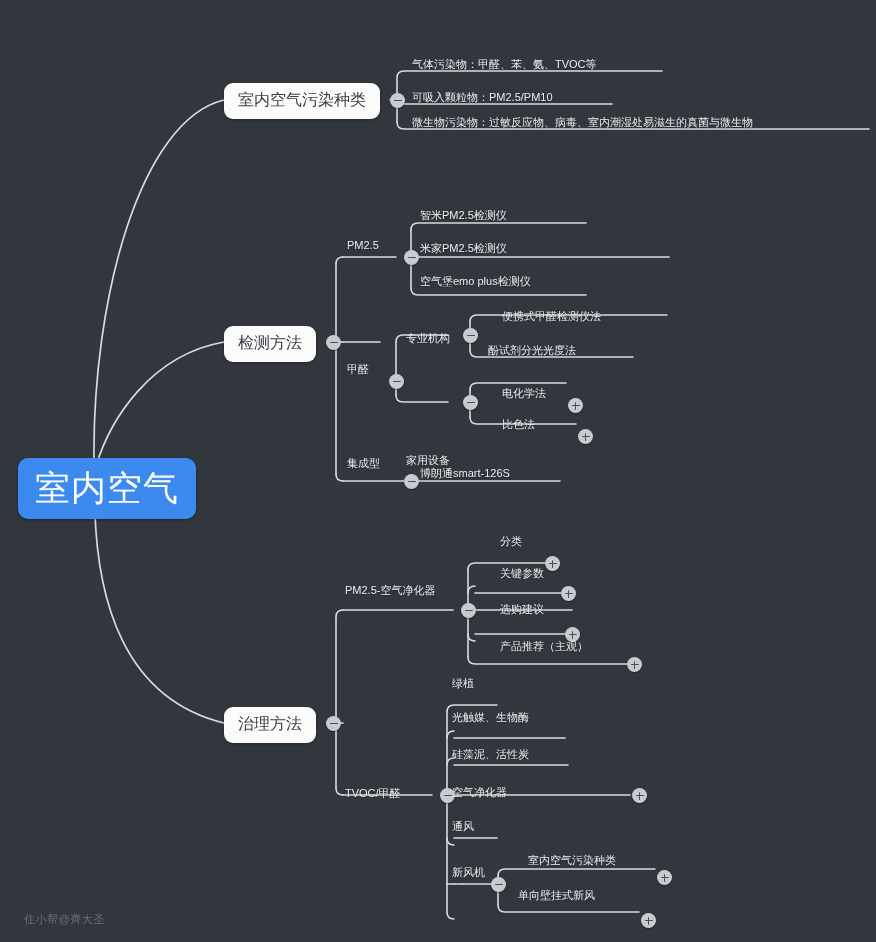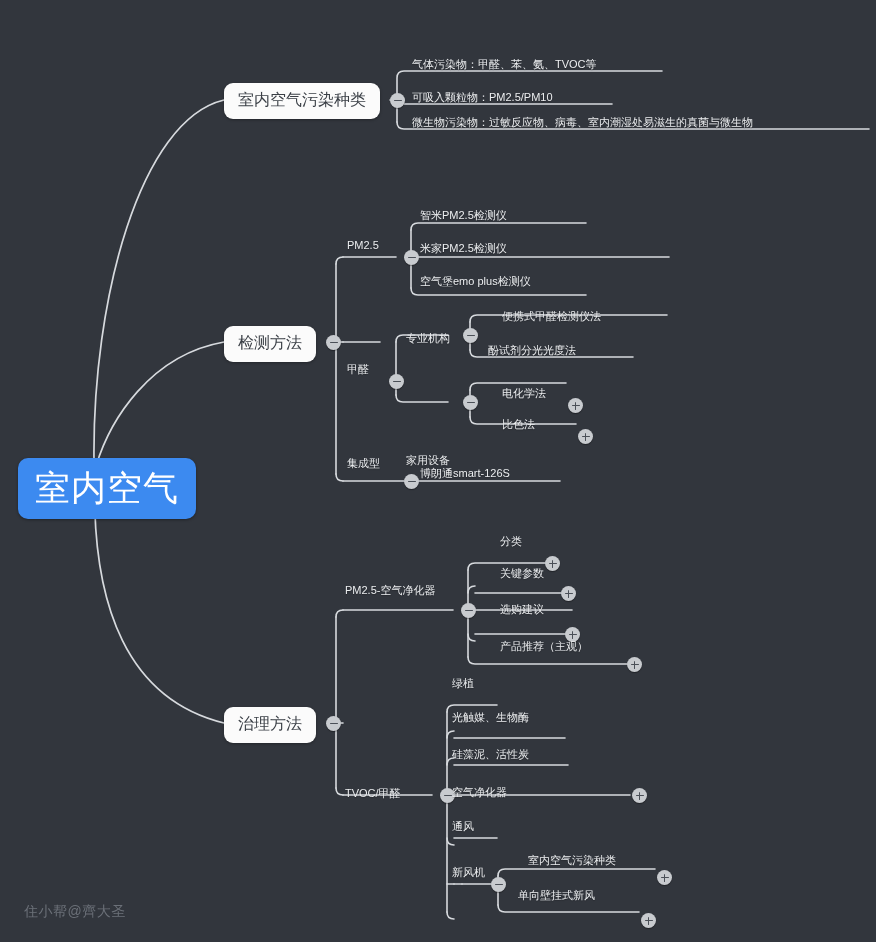--- a/index.html
+++ b/index.html
@@ -83,22 +83,23 @@
     left: 6.7px;
     top: 3.5px;
     width: 1.6px;
     height: 8px;
     background: #4a4f57;
     border-radius: 1px;
   }
   .watermark {
     position: absolute;
     color: #6b7078;
-    font-size: 14px;
+    font-size: 11px;
     letter-spacing: 0.5px;
+    margin-top: 9px;
   }
 </style>
 </head>
 <body>
 
 <div id="canvas">
 
   <svg id="wires" viewBox="0 0 876 942" xmlns="http://www.w3.org/2000/svg">
     <g fill="none" stroke="#d7dade" stroke-width="1.6" stroke-linecap="round" stroke-linejoin="round">
 

